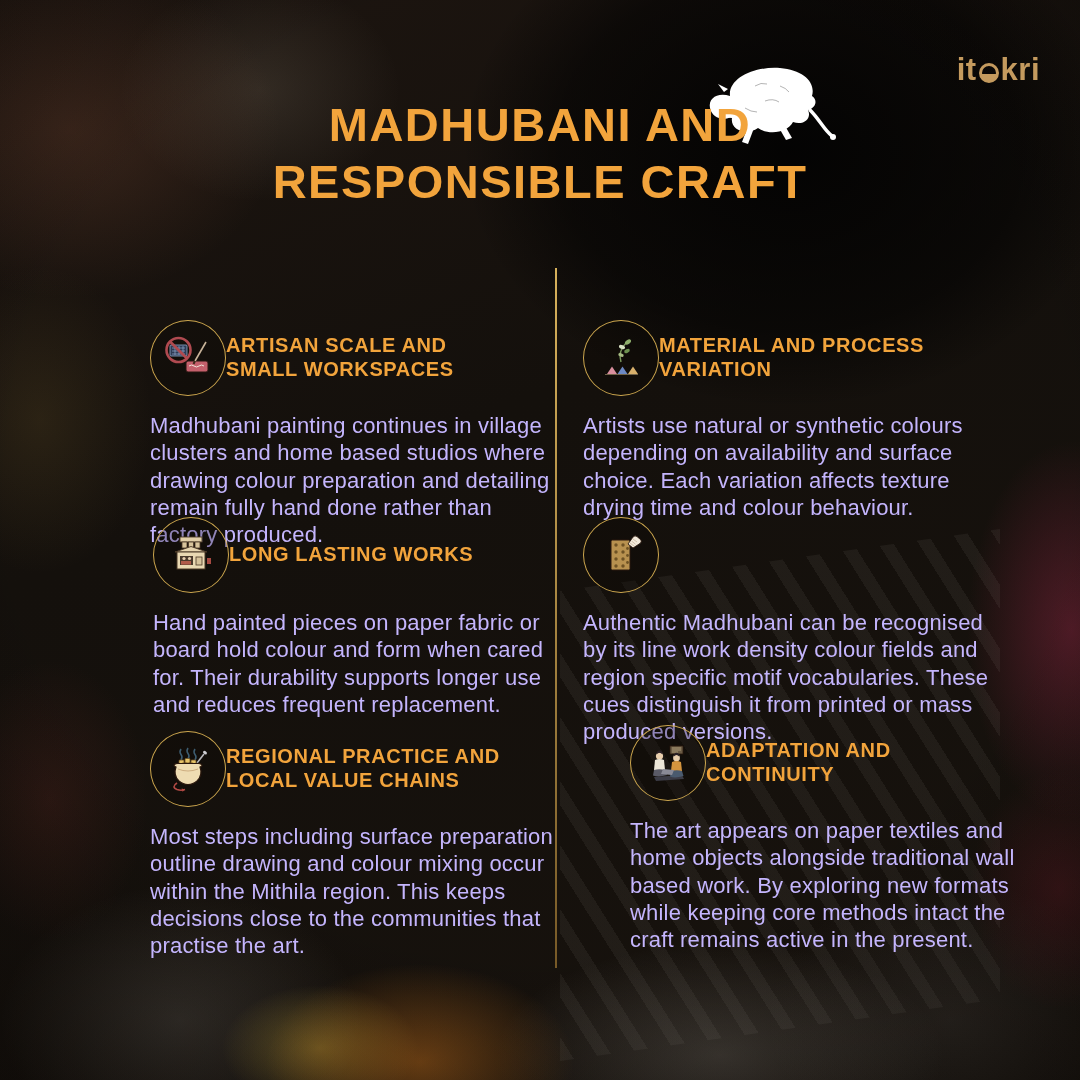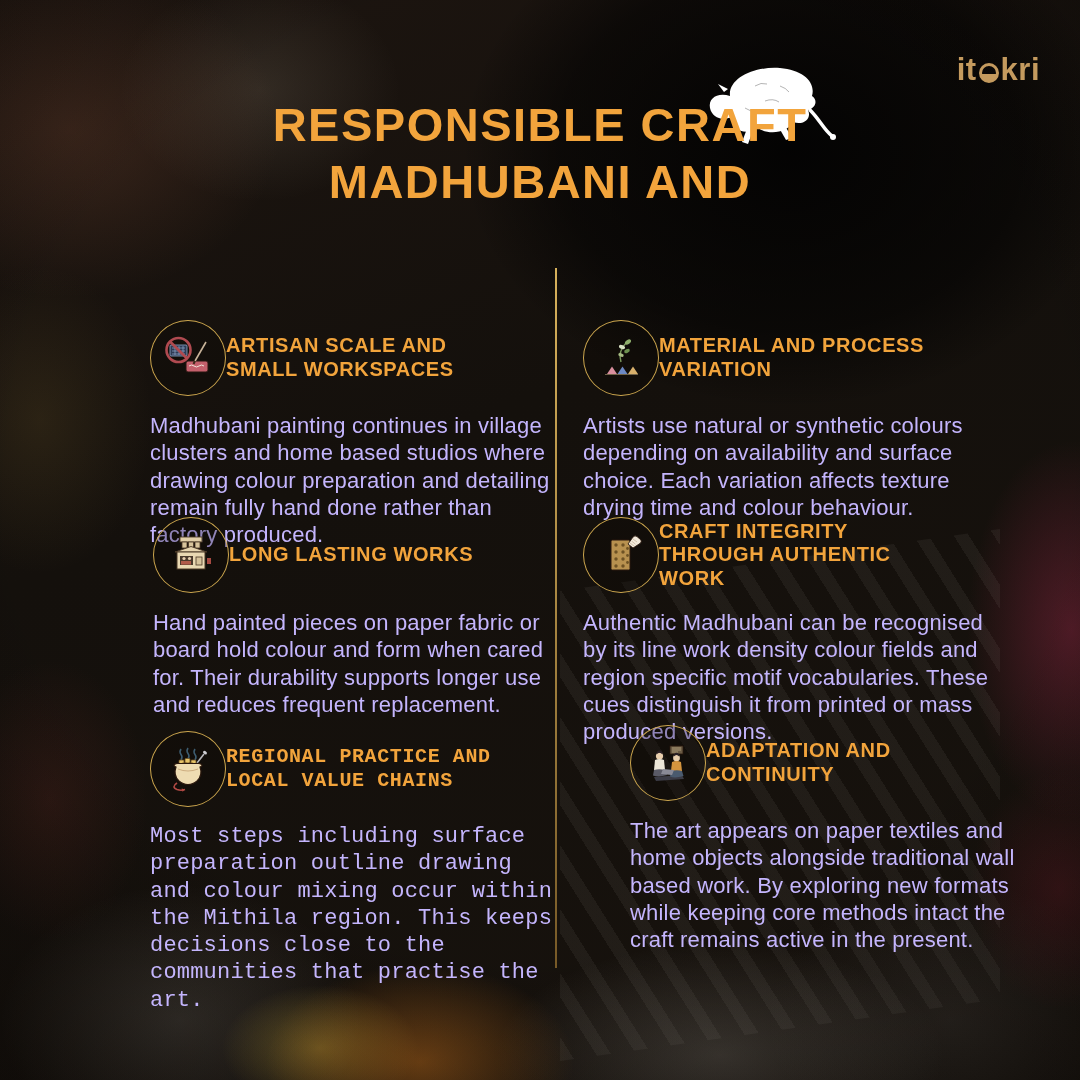--- a/index.html
+++ b/index.html
@@ -71,21 +71,21 @@
     color:#f2a43c;font-size:20px;font-weight:800;letter-spacing:0.6px;line-height:1.18;
     text-transform:uppercase;
   }
   .section p{
     margin:16px 0 0;
     color:#c4b5fd;font-size:22px;line-height:1.24;letter-spacing:0.2px;
   }
 
   #sec-1{left:150px;top:320px;} #sec-2{left:583px;top:320px;}
   #sec-3{left:153px;top:517px;} #sec-4{left:583px;top:517px;}
-  #sec-5{left:150px;top:731px;font-family:Liberation Mono, monospace;} #sec-6{left:583px;top:725px;margin-left:47px;}
+  #sec-5{left:150px;top:731px;} #sec-6{left:583px;top:725px;margin-left:47px;}
 </style>
 </head>
 <body>
 
 <div class="bg-photo"></div>
 <div class="bg-strokes"></div>
 <div class="bg-vignette"></div>
 
 <div class="logo">
   <span>it</span>
@@ -102,22 +102,22 @@
     <path d="M78 70 L86 84 L92 82 L84 68 Z" fill="#ffffff"></path>
     <path d="M110 54 C120 64 124 74 132 80" stroke="#ffffff" stroke-width="3.5" fill="none" stroke-linecap="round"></path>
     <circle cx="133" cy="81" r="3" fill="#ffffff"></circle>
     <g stroke="rgba(40,40,40,0.35)" stroke-width="1" fill="none">
       <path d="M55 30q6-4 12-2 M65 45q8-3 14 1 M45 52q6 4 12 4 M80 30q6 2 9 6"></path>
     </g>
   </svg>
 </div>
 
 <div class="title">
+  <div>MADHUBANI AND</div>
   <div>RESPONSIBLE CRAFT</div>
-  <div>MADHUBANI AND</div>
 </div>
 
 <div class="divider"></div>
 
 <div class="section" id="sec-1">
   <div class="sec-head">
     <div class="icon-ring">
       <svg viewBox="0 0 48 48">
         <rect x="6" y="11" width="17" height="11" rx="1" fill="#2e3c55" stroke="#8fa8cc" stroke-width="0.8"></rect>
         <path d="M8 14h13 M8 17h13 M8 20h13 M11 12v9 M15 12v9 M19 12v9" stroke="#8fa8cc" stroke-width="0.7" fill="none"></path>
@@ -192,21 +192,20 @@
           <circle cx="19" cy="35" r="1.7"></circle>
             <circle cx="26" cy="35" r="1.7"></circle>
           <circle cx="30.5" cy="17.5" r="1.4"></circle>
             <circle cx="30.5" cy="24.5" r="1.4"></circle>
             <circle cx="30.5" cy="31.5" r="1.4"></circle>
         </g>
         <path d="M31 13 L36 6 Q38 4 40 5.5 L44 9 Q45 11 43 12.5 L36 17 Z" fill="#f2e9da" stroke="#2a180e" stroke-width="0.9"></path>
         <path d="M36 8l4 3 M34.5 10l4 3.2 M33 12l4 3" stroke="#c9b89e" stroke-width="0.8" fill="none"></path>
       </svg>
     </div>
-    <h3>CRAFT INTEGRITY THROUGH AUTHENTIC WORK</h3>
   </div>
   <p>Authentic Madhubani can be recognised by its line work density colour fields and region specific motif vocabularies. These cues distinguish it from printed or mass produced versions.</p>
 </div>
 
 <div class="section" id="sec-5">
   <div class="sec-head">
     <div class="icon-ring">
       <svg viewBox="0 0 48 48">
         <path d="M17 4q-2 3 0 5.5t0 5.5" stroke="#3e5e72" stroke-width="1.5" fill="none"></path>
         <path d="M24 3q-2 3 0 5.5t0 5.5" stroke="#3e5e72" stroke-width="1.5" fill="none"></path>

